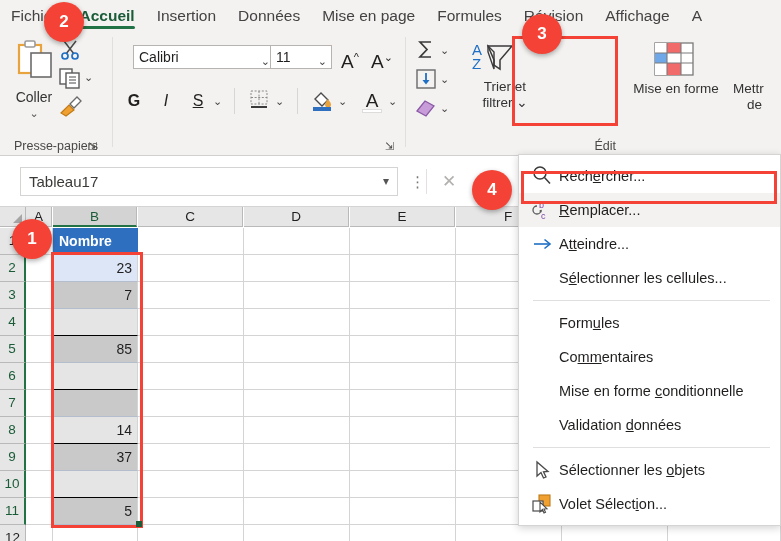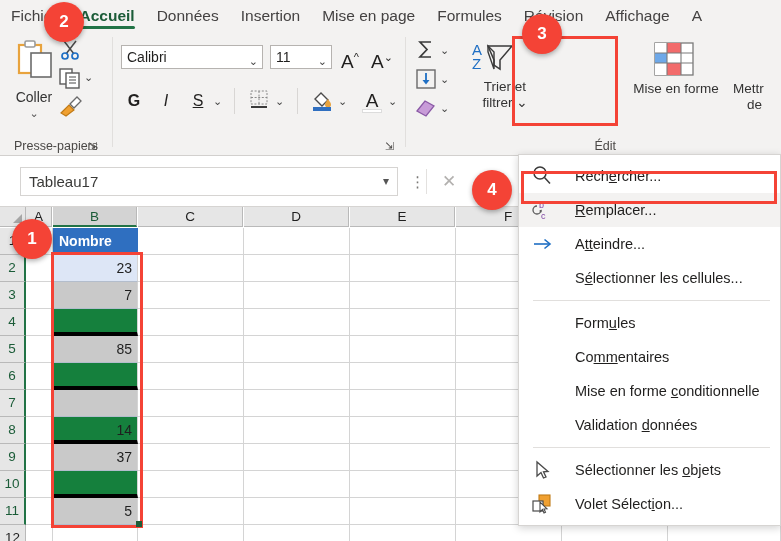--- a/index.html
+++ b/index.html
@@ -118,42 +118,42 @@
     font-size: 14px; color: #1f1f1f; line-height: 26px;
     text-align: right; padding-right: 5px;
     overflow: hidden; white-space: nowrap;
   }
   .cell.hdr {
     background: #2f6fc0; color: #fff; font-weight: bold;
     text-align: left; padding-left: 6px;
     border-right: 1px solid #2f6fc0; border-bottom: 2px solid #1b5c38;
   }
   .cell.band-a { background: #c9c9c9; border-bottom: 1px solid #b3bdcc; }
-  .cell.band-b { background: #15803d; border-bottom: 4px solid #000000; }
+  .cell.band-b { background: #e5e5e5; border-bottom: 1px solid #000000; }
   .cell.active { background: #dde6f6; border-bottom: 1px solid #b3bdcc; }
 
   .sel-rect {
     position: absolute; border: 3px solid #f44336; pointer-events: none;
   }
   .fill-handle {
     position: absolute; width: 6px; height: 6px; background: #1b5c38;
   }
 
   
   .menu {
     position: absolute; left: 518px; top: 154px; width: 263px;
     background: #ffffff;
     border: 1px solid #d6d4d2;
     box-shadow: 0 2px 8px rgba(0,0,0,0.18);
     padding: 4px 0 4px 0;
   }
   .menu-item {
     position: relative; height: 34px; line-height: 34px;
     font-size: 14.5px; color: #201f1e;
-    padding-left: 56px; white-space: nowrap;
+    padding-left: 40px; white-space: nowrap;
   }
   .menu-item.hl { background: #f3f2f1; }
   .menu-sep { height: 1px; background: #e1dfdd; margin: 5px 10px 5px 14px; }
   .mi-icon { position: absolute; left: 12px; top: 6px; width: 22px; height: 22px; }
   .u { text-decoration: underline; }
 
   
   .badge {
     position: absolute; width: 40px; height: 40px; border-radius: 50%;
     background: #f44336; color: #fff;
@@ -165,22 +165,22 @@
   .hl-box { position: absolute; border: 3px solid #f44336; z-index: 45; pointer-events: none; }
 </style>
 </head>
 <body>
 
 <div id="app">
 
   <div class="tabstrip">
     <div class="tab"><span>Fichier</span></div>
     <div class="tab active"><span>Accueil</span></div>
+    <div class="tab"><span>Insertion</span></div>
     <div class="tab"><span>Données</span></div>
-    <div class="tab"><span>Insertion</span></div>
     <div class="tab"><span>Mise en page</span></div>
     <div class="tab"><span>Formules</span></div>
     <div class="tab"><span>Révision</span></div>
     <div class="tab"><span>Affichage</span></div>
     <div class="tab"><span>A</span></div>
   </div>
 
   <div class="ribbon">
 
     <div class="group" style="left:0; width:112px;">
@@ -220,21 +220,21 @@
           <path d="M12 9 L19 2 L23 6 L16 13 Z" fill="#fff" stroke="#6a6a6a" stroke-width="1.3"></path>
         </svg>
       </div>
 
       <div class="group-label">Presse-papiers</div>
       <div class="dialog-launcher" style="left:88px;">⇲</div>
     </div>
     <div class="group-sep" style="left:112px;"></div>
 
     <div class="group" style="left:113px; width:292px;">
-      <div class="fontbox" style="left:8px; top:14px; width:142px;">
+      <div class="fontbox" style="left:20px; top:14px; width:142px;">
         <span>Calibri</span>
         <span class="fb-chev">⌄</span>
       </div>
       <div class="fontbox" style="left:157px; top:14px; width:62px;">
         <span>11</span>
         <span class="fb-chev">⌄</span>
       </div>
       <div class="fmt-btn" style="left:224px; top:13px; width:26px; font-size:19px;">
         <span>A</span><span style="font-size:11px;vertical-align:super;">^</span>
       </div>

